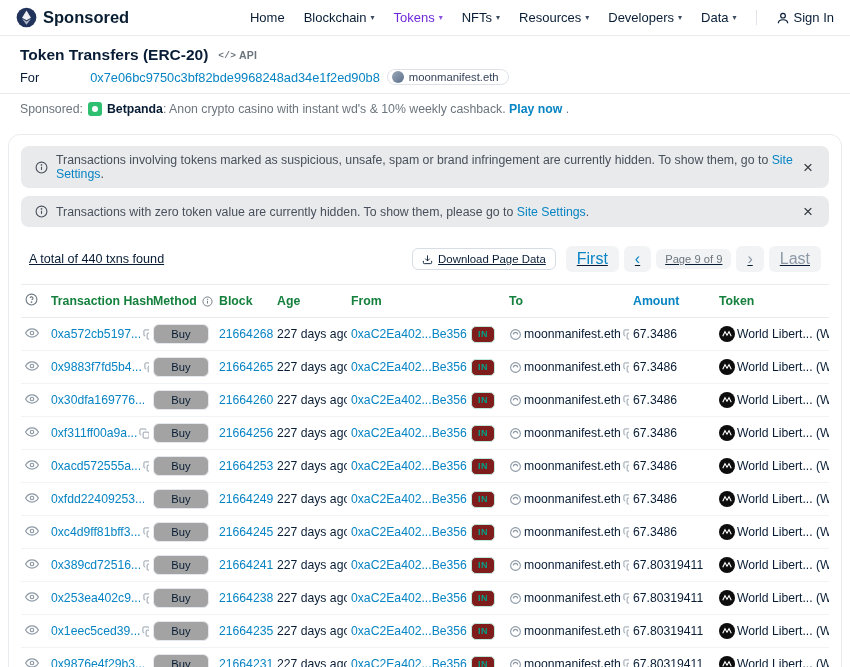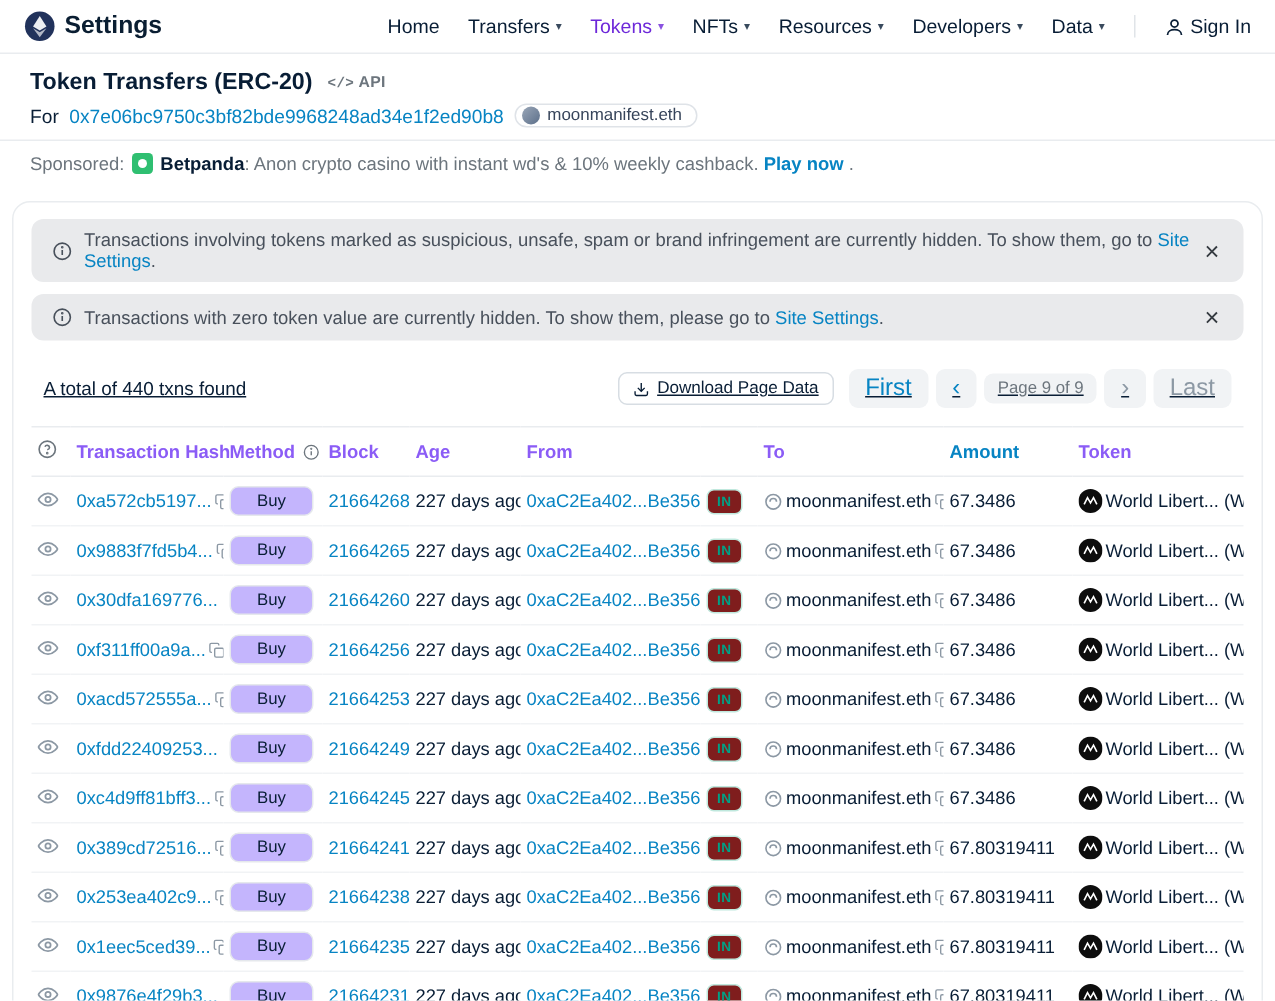--- a/index.html
+++ b/index.html
@@ -1,19 +1,19 @@
 <!DOCTYPE html>
 <html><head>
 <meta charset="utf-8">
 <style>
   * { box-sizing: border-box; margin: 0; padding: 0; }
   html,body { width: 850px; height: 667px; overflow: hidden; background: #fff; }
   body { font-family: "Liberation Sans", "DejaVu Sans", sans-serif; color: #081d35; font-size: 12.5px; }
   a { text-decoration: none; cursor: pointer; }
-  .blue { color: #0784c3; }
+  .blue { color: #0784c3; margin-left: 44px; }
 
   
   .topbar { height: 36px; display: flex; align-items: center; justify-content: space-between;
             padding: 0 16px; border-bottom: 1px solid #e9ecef; background: #fff; }
   .brand { display: flex; align-items: center; gap: 6px; font-size: 16.5px; font-weight: 700; color: #0a1e32; }
   .nav { display: flex; align-items: center; gap: 19px; font-size: 13px; }
   .nav a { color: #081d35; display: inline-flex; align-items: center; gap: 4px; font-weight: 500; }
   .nav a.active { color: #6d28d9; }
   .caret { font-size: 8px; opacity: .8; line-height: 1; }
   .navdiv { width: 1px; height: 15px; background: #e0e4e8; }
@@ -53,56 +53,56 @@
   .toolbar-right { display: flex; align-items: center; gap: 10px; }
   .dl-btn { display: inline-flex; align-items: center; gap: 5px; border: 1px solid #d7dde3; border-radius: 6px;
             padding: 4px 9px; font-size: 11.4px; color: #081d35; background: #fff; cursor: pointer; }
   .pager { display: flex; align-items: center; gap: 5px; }
   .page-btn { background: #f1f3f5; border-radius: 6px; padding: 4px 11px; font-size: 16px; color: #0784c3; font-weight: 500; }
   .page-btn.disabled { color: #8c98a4; }
   .page-ind { background: #f1f3f5; border-radius: 6px; padding: 4px 9px; font-size: 11.2px; color: #6c757d; }
 
   
   table { width: 100%; border-collapse: collapse; table-layout: fixed; }
-  thead th { text-align: left; font-size: 12.3px; font-weight: 700; color: #8b5cf6;
+  thead th { text-align: left; font-size: 12.3px; font-weight: 700; color: #15803d;
              border-top: 1px solid #e9ecef; border-bottom: 1px solid #e9ecef; padding: 8px 4px; white-space: nowrap; }
   thead th.amount-h { color: #0784c3; }
   tbody td { padding: 6px 4px; font-size: 12.2px; border-bottom: 1px solid #f1f3f5; white-space: nowrap; overflow: hidden; height: 28px; }
   .cell-flex { display: flex; align-items: center; gap: 2px; }
   .hash-link, .from-link, .block-link { color: #0784c3; }
   .copy-btn { display: inline-flex; cursor: pointer; background: none; border: none; padding: 0; flex: 0 0 auto; }
   .eye-btn { display: inline-flex; cursor: pointer; background: none; border: none; padding: 0; }
   .method-btn { display: inline-block; min-width: 56px; text-align: center; border: 1px solid #e5e8ec; border-radius: 6px;
-                background: #c4b5fd; font-size: 11.2px; color: #081d35; padding: 3px 8px; cursor: pointer; }
+                background: #a3a3a3; font-size: 11.2px; color: #081d35; padding: 3px 8px; cursor: pointer; }
   .badge-in { display: inline-block; background: #7f1d1d; color: #00a186; border: 1px solid #bfe8dd;
               border-radius: 5px; font-size: 9px; font-weight: 700; letter-spacing: .4px; padding: 2.5px 6px; }
   .to-name { color: #081d35; }
   .token-link { color: #081d35; }
   th.dir-h, td.dir-c { text-align: left; }
 </style>
 </head>
 <body>
 
 <header class="topbar">
   <a class="brand">
     <span style="display:inline-flex">
       <svg width="21" height="21" viewBox="0 0 32 32">
           <circle cx="16" cy="16" r="15" fill="#21325b"></circle>
           <path d="M16 5.5l6.8 10.7L16 20.2l-6.8-4z" fill="#fff" opacity=".92"></path>
           <path d="M16 22l6.8-4L16 27.2 9.2 18z" fill="#fff" opacity=".65"></path>
         </svg>
     </span>
-    <span>Settings</span>
+    <span>Sponsored</span>
   </a>
   <nav class="nav">
     <a>
         <span>Home</span>
       </a>
     <a>
-        <span>Transfers</span>
+        <span>Blockchain</span>
         <span class="caret">▾</span>
       </a>
     <a class="active">
         <span>Tokens</span>
         <span class="caret">▾</span>
       </a>
     <a>
         <span>NFTs</span>
         <span class="caret">▾</span>
       </a>

